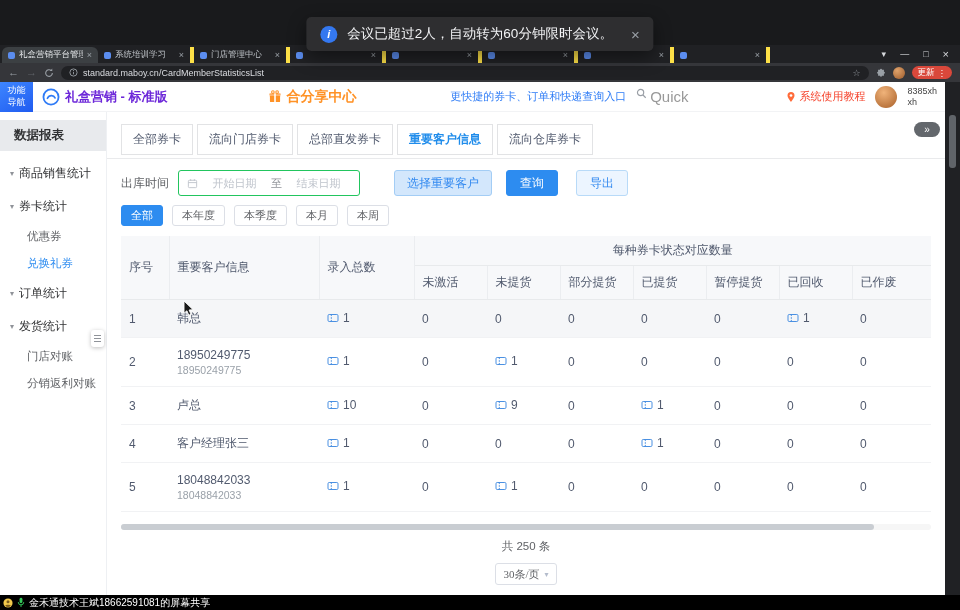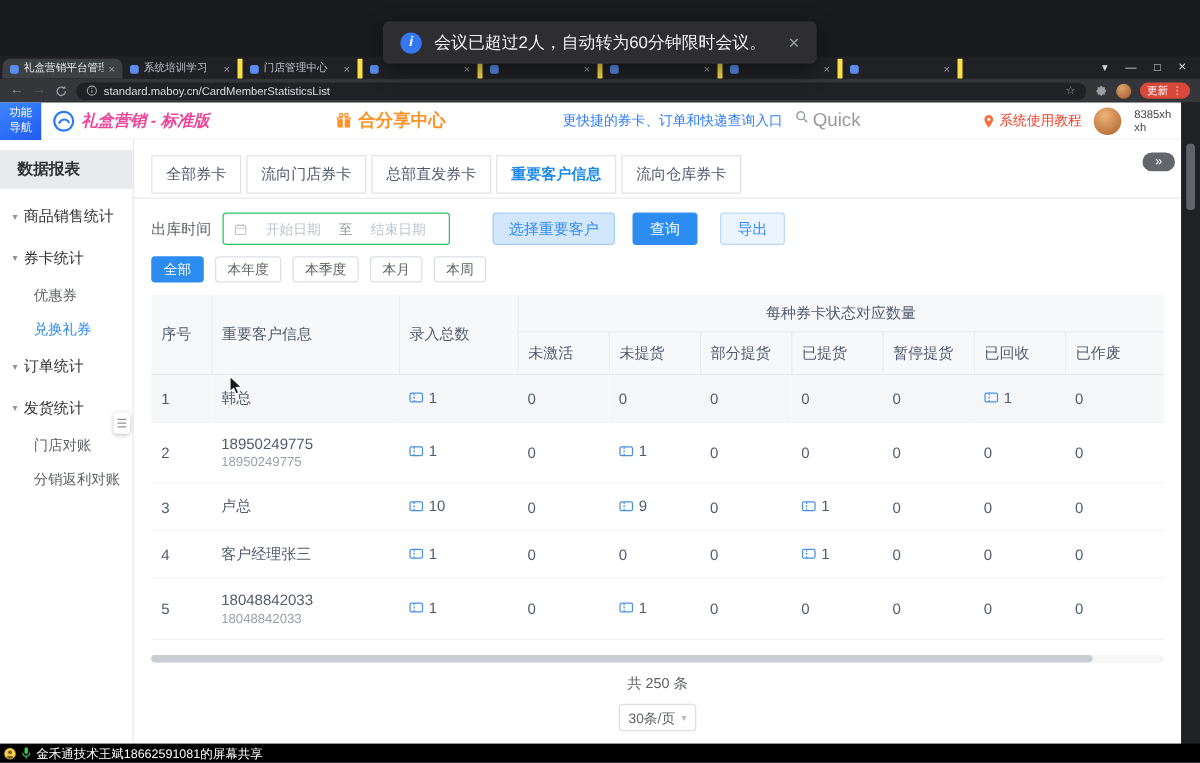--- a/index.html
+++ b/index.html
@@ -37,21 +37,21 @@
   .u-star{color:#9aa0a6;font-size:9px;cursor:pointer;}
   .t-ic{display:flex;align-items:center;cursor:pointer;}
   .b-avatar{width:12px;height:12px;border-radius:50%;background:radial-gradient(circle at 35% 30%,#e0a36b,#9c5b2b);flex:0 0 auto;cursor:pointer;}
   .update-pill{height:13px;border-radius:7px;background:#d9483b;color:#fff;display:flex;align-items:center;gap:3px;padding:0 6px;font-size:8.5px;flex:0 0 auto;cursor:pointer;}
 
   
   .app-header{position:absolute;top:82px;left:0;width:945px;height:30px;background:#fff;display:flex;align-items:center;border-bottom:1px solid #f2f3f5;}
   .nav-btn{width:33px;height:30px;background:linear-gradient(150deg,#3e86ff,#1f5bf0);color:#fff;font-size:9px;line-height:1.3;
     display:flex;flex-direction:column;align-items:center;justify-content:center;cursor:pointer;flex:0 0 auto;}
   .logo{display:flex;align-items:center;gap:5px;margin-left:9px;}
-  .logo-text{color:#ec4899;font-weight:bold;font-size:13px;white-space:nowrap;font-style:italic;}
+  .logo-text{color:#6d28d9;font-weight:bold;font-size:13px;white-space:nowrap;}
   .share-center{display:flex;align-items:center;gap:5px;margin-left:100px;color:#ff9226;font-weight:bold;font-size:14px;cursor:pointer;white-space:nowrap;}
   .header-right{margin-left:auto;display:flex;align-items:center;gap:10px;padding-right:8px;}
   .quick-entry{color:#2e7cf6;font-size:11px;cursor:pointer;white-space:nowrap;}
   .quick{display:flex;align-items:flex-start;gap:3px;color:#999;font-size:15px;cursor:pointer;}
   .tutorial{display:flex;align-items:center;gap:3px;color:#f5432c;font-size:11px;margin-left:88px;cursor:pointer;white-space:nowrap;}
   .avatar{width:22px;height:22px;border-radius:50%;background:radial-gradient(circle at 40% 30%,#f0b37a,#a85f28);flex:0 0 auto;cursor:pointer;}
   .uname{display:flex;flex-direction:column;font-size:9px;color:#444;line-height:1.2;}
 
   
   .sidebar{position:absolute;top:112px;left:0;width:107px;bottom:15px;background:#fff;border-right:1px solid #eef0f3;}
@@ -97,21 +97,21 @@
   tbody td{font-size:12px;color:#515a6e;padding:10px 8px;border-bottom:1px solid #f1f2f4;vertical-align:middle;}
   tr.hl td{background:#f5f6f8;}
   .cname{color:#515a6e;}
   .csub{color:#9aa1a9;font-size:10.5px;margin-top:2px;}
   .cnt{display:inline-flex;align-items:center;gap:4px;}
   .cicon{display:inline-flex;}
   .h-scroll{height:6px;background:#f6f6f6;margin:2px 14px 0;border-radius:3px;position:relative;}
   .h-thumb{position:absolute;left:0;top:0;height:6px;width:93%;background:#c9cdd2;border-radius:3px;cursor:pointer;}
 
   .pager{display:flex;align-items:center;justify-content:flex-end;gap:9px;margin:9px 14px 0;font-size:11.5px;color:#606266;flex-direction:column;}
-  .pg-size{height:22px;border:1px solid #dcdfe6;border-radius:3px;display:flex;align-items:center;gap:5px;padding:0 7px;font-size:11px;cursor:pointer;}
+  .pg-size{height:22px;border:1px solid #dcdfe6;border-radius:3px;display:flex;align-items:center;gap:5px;padding:0 7px;font-size:11px;cursor:pointer;font-family:Liberation Serif, serif;}
   .pg-caret{font-size:8px;color:#b4bccc;}
   .pg-arrow{color:#b4bccc;font-size:13px;cursor:pointer;padding:0 2px;}
   .pg-pages{display:flex;align-items:center;gap:2px;}
   .pg{min-width:20px;height:22px;line-height:22px;text-align:center;cursor:pointer;color:#606266;font-size:11.5px;}
   .pg.active{color:#2d8cf0;font-weight:bold;}
   .pg.dots{color:#b4bccc;letter-spacing:1px;}
   .pg-input{width:28px;height:20px;border:1px solid #dcdfe6;border-radius:3px;text-align:center;font-size:11px;color:#606266;font-family:inherit;padding:0;}
 
   .right-scroll{position:absolute;left:945px;top:82px;width:15px;bottom:15px;background:#202124;}
   .rs-thumb{position:absolute;left:4px;top:33px;width:7px;height:53px;background:#606469;border-radius:3px;cursor:pointer;}

